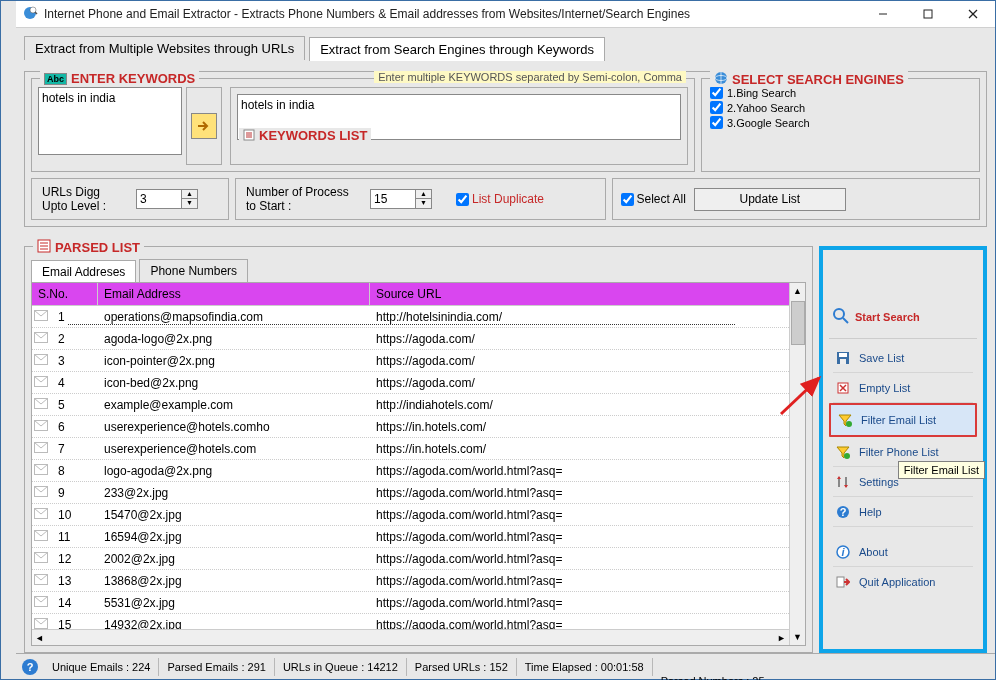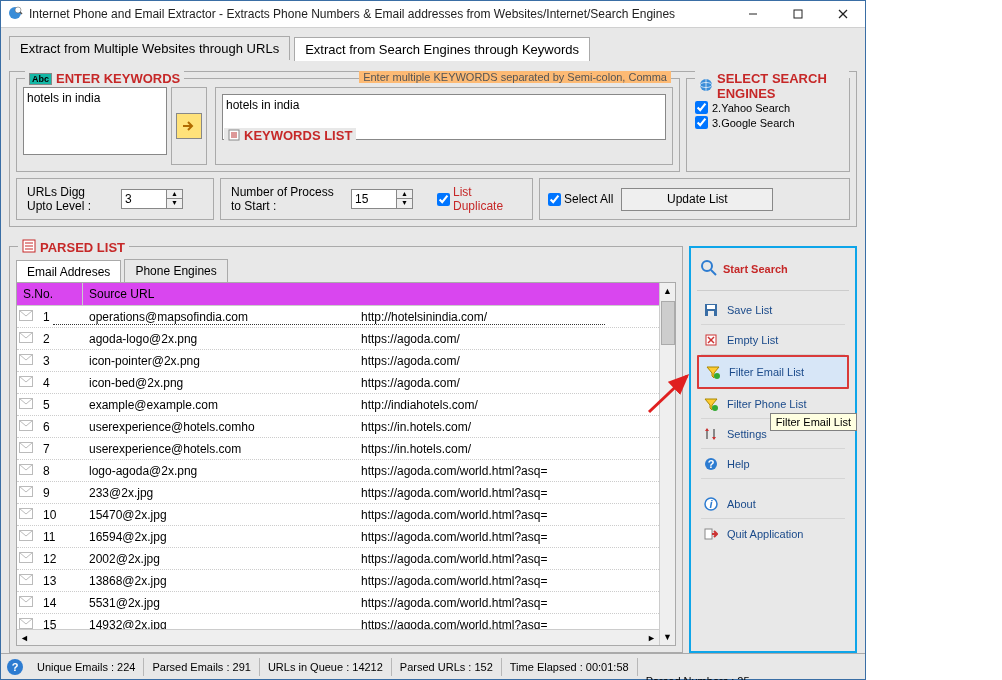--- a/index.html
+++ b/index.html
@@ -1,38 +1,38 @@
 <!DOCTYPE html>
 <html><head>
 <meta charset="utf-8">
 <style>
   *{box-sizing:border-box;margin:0;padding:0;font-family:Tahoma,Segoe UI,sans-serif;font-size:11px;}
   body{background:#fff;}
-  .window{width:866px;height:680px;border:1px solid #3a6ea5;display:flex;flex-direction:column;background:#e8e8e8;}
+  .window{width:996px;height:680px;border:1px solid #3a6ea5;display:flex;flex-direction:column;background:#e8e8e8;padding-left:15px;}
   
   .titlebar{height:27px;background:#fff;display:flex;align-items:center;border-bottom:1px solid #d0d0d0;}
   .titlebar .icon{margin:0 6px;}
   .titlebar .title{flex:1;font-size:12px;color:#222;}
   .winbtns{display:flex;}
   .winbtn{width:45px;height:27px;display:flex;align-items:center;justify-content:center;cursor:default;}
   
   .content{flex:1;display:flex;flex-direction:column;padding:8px 8px 0 8px;background:#e8e8e8;gap:11px;overflow:hidden;}
   .tabs{display:flex;gap:4px;}
   .tab{padding:4px 10px;background:#e8e8e8;border:1px solid #aaa;border-bottom:none;font-size:13px;cursor:default;}
   .tab.active{background:#fff;position:relative;top:1px;}
   .tabpage{border:1px solid #aaa;background:#e8e8e8;padding:6px;}
   .row1{display:flex;gap:6px;}
   .fieldset{background:#e8e8e8;border:1px solid #aaa;position:relative;padding:8px 6px 6px 6px;}
   .legend{position:absolute;top:-8px;left:8px;background:#e8e8e8;padding:0 4px;display:flex;align-items:center;gap:4px;}
   .legend-red{color:#c62828;font-weight:bold;font-size:13px;}
   .kwpanel{flex:0 0 664px;height:94px;display:flex;align-items:stretch;}
   .kwleft{display:flex;gap:4px;flex:1;}
   .kwinput{width:144px;height:68px;border:1px solid #888;background:#fff;padding:3px;resize:none;font-family:inherit;font-size:12px;}
   .arrowbtn{width:26px;height:26px;border:1px solid #888;background:#ffe27a;display:flex;align-items:center;justify-content:center;align-self:center;cursor:pointer;}
-  .kw-hint{position:absolute;right:8px;top:-8px;background:#fdba74;padding:0 4px;color:#555;font-size:11px;}
+  .kw-hint{position:absolute;right:8px;top:-8px;background:#fef9c3;padding:0 4px;color:#555;font-size:11px;}
   .kwlistbox{flex:1;border:1px solid #aaa;padding:6px 6px 4px 6px;position:relative;margin-left:4px;}
   .kwlist-inner{background:#fff;border:1px solid #888;height:46px;padding:3px;font-size:12px;}
   .sepanel{flex:1;height:94px;padding-top:6px;}
   .se-item{display:flex;align-items:center;gap:4px;padding:1px 2px;font-size:12px;}
   .row2{display:flex;gap:6px;margin-top:6px;}
   .optbox{border:1px solid #aaa;padding:6px 10px;display:flex;align-items:center;gap:10px;}
   .optbox label{font-size:12px;}
   .spin{display:flex;align-items:center;}
   .spin input{width:46px;height:20px;border:1px solid #888;padding:1px 3px;font-size:12px;}
   .spinbtns{display:flex;flex-direction:column;border:1px solid #888;border-left:none;}
@@ -62,21 +62,21 @@
   .grow .cemail{width:272px;}
   .grow .csrc{flex:1;}
   .grow.first .csno,.grow.first .cemail,.grow.first .csrc{}
   .grow.first{position:relative;}
   .grow.first .underline{position:absolute;left:36px;right:70px;bottom:2px;border-bottom:1px dotted #333;pointer-events:none;}
   .vscroll{position:absolute;top:0;right:0;width:16px;height:100%;background:#efefef;border-left:1px solid #ccc;display:flex;flex-direction:column;justify-content:space-between;align-items:center;}
   .vscroll .arr{height:16px;line-height:16px;font-size:9px;}
   .vscroll .thumb{position:absolute;top:18px;width:14px;height:44px;background:#cdcdcd;border:1px solid #aaa;left:1px;}
   .hscroll{position:absolute;left:0;right:16px;bottom:0;height:16px;background:#efefef;border-top:1px solid #ccc;display:flex;align-items:center;justify-content:space-between;}
   
-  .sidepanel{width:168px;border:2px solid #0ea5e9;padding:6px;display:flex;flex-direction:column;gap:0;}
+  .sidepanel{width:168px;border:4px solid #0ea5e9;padding:6px;display:flex;flex-direction:column;gap:0;justify-content:center;}
   .sidehead{display:flex;align-items:center;gap:6px;color:#c62828;font-size:16px;font-weight:bold;padding:6px 4px 12px 4px;border-bottom:none;}
   .sidebtn{display:flex;align-items:center;gap:8px;padding:8px 6px;font-size:13px;color:#1a4a8a;cursor:pointer;position:relative;}
   .sidebtn .icn{width:16px;display:inline-flex;justify-content:center;}
   .sidebtn .sep{position:absolute;bottom:0;left:4px;right:4px;border-bottom:1px solid #d5d5d5;}
   .sidebtn.highlight{background:#d7e6f7;border:2px solid #d93a3a;border-radius:1px;}
   .tooltip{position:absolute;right:-8px;top:24px;background:#ffffe1;border:1px solid #808080;padding:2px 5px;font-size:11px;color:#000;white-space:nowrap;z-index:5;}
   
   .red-arrow{position:absolute;pointer-events:none;z-index:4;}
   
   .statusbar{height:26px;border-top:1px solid #aaa;background:#e8e8e8;display:flex;align-items:center;padding:0 6px;gap:0;}
@@ -225,25 +225,26 @@
           <span><svg width="14" height="14">
                 <rect x="1" y="1" width="12" height="12" fill="#fff" stroke="#c62828"></rect>
                 <line x1="3" y1="4" x2="11" y2="4" stroke="#c62828"></line>
                 <line x1="3" y1="7" x2="11" y2="7" stroke="#c62828"></line>
                 <line x1="3" y1="10" x2="11" y2="10" stroke="#c62828"></line>
               </svg></span>
           <span class="legend-red">PARSED LIST</span>
         </div>
         <div class="parsed-tabs">
           <div class="ptab active">Email Addreses</div>
-          <div class="ptab">Phone Engines</div>
+          <div class="ptab">Phone Numbers</div>
         </div>
         <div class="grid">
           <div class="ghead">
             <div class="gh sno">S.No.</div>
+            <div class="gh email">Email Address</div>
             <div class="gh src">Source URL</div>
           </div>
           <div class="gbody" id="gbody">
               <div class="grow first">
                 <span class="envicon"><svg width="14" height="11">
                     <rect x="0.5" y="0.5" width="13" height="10" fill="#fff" stroke="#bbb"></rect>
                     <path d="M0.5 0.5 L7 6 L13.5 0.5" fill="none" stroke="#bbb"></path>
                   </svg></span>
                 <span class="cell csno">1</span>
                 <span class="cell cemail">operations@mapsofindia.com</span>

